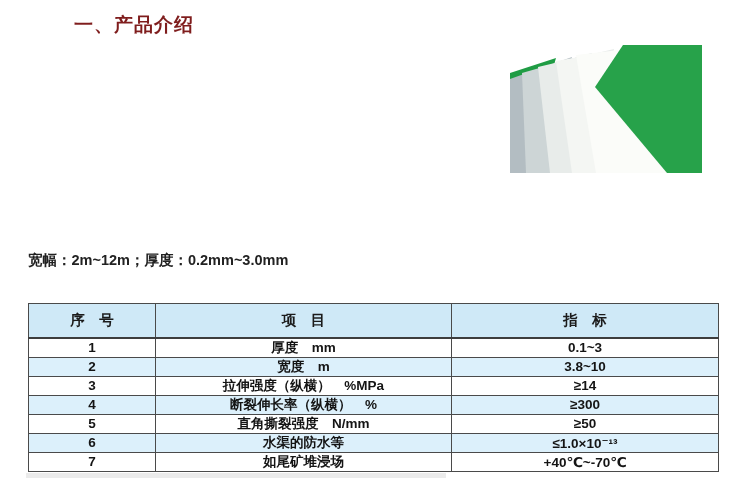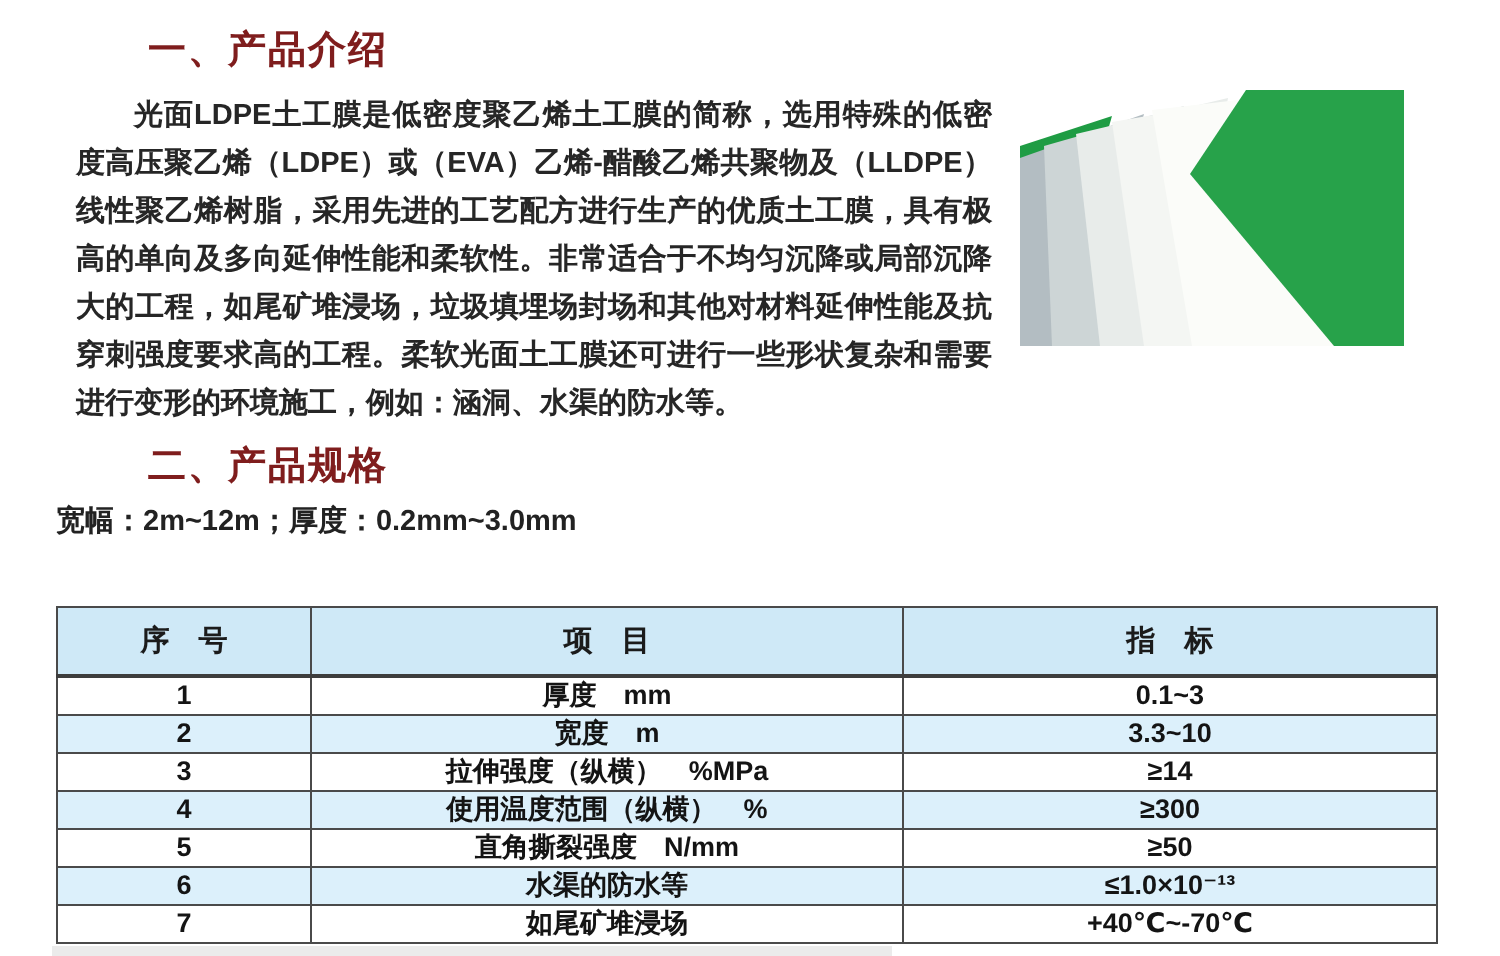--- a/index.html
+++ b/index.html
@@ -66,39 +66,37 @@
     background: #ebebeb;
   }
 </style>
 </head>
 <body>
 
 <div class="page">
 
   <h2 class="sec-title" id="title1">一、产品介绍</h2>
 
-  <p class="intro-para">光面LDPE土工膜是低密度聚乙烯土工膜的简称，选用特殊的低密度高压聚乙烯（LDPE）或（EVA）乙烯-醋酸乙烯共聚物及（LLDPE）线性聚乙烯树脂，采用先进的工艺配方进行生产的优质土工膜，具有极高的单向及多向延伸性能和柔软性。非常适合于不均匀沉降或局部沉降大的工程，如尾矿堆浸场，垃圾填埋场封场和其他对材料延伸性能及抗穿刺强度要求高的工程。柔软光面土工膜还可进行一些形状复杂和需要进行变形的环境施工，例如：涵洞、水渠的防水等。</p>
 
   <div class="product-photo">
     <svg width="192" height="128" viewBox="0 0 192 128">
       <rect x="0" y="0" width="192" height="128" fill="#ffffff"></rect>
 
       <polygon points="0,28 46,13 13,128 0,128" fill="#1f9c44"></polygon>
 
       <polygon points="0,34 62,12 31,128 0,128" fill="#b3bdc2"></polygon>
       <polygon points="12,28 82,8 53,128 16,128" fill="#cdd5d6"></polygon>
       <polygon points="28,22 104,4 79,128 40,128" fill="#e8ecea"></polygon>
       <polygon points="46,16 128,2 107,128 62,128" fill="#f4f6f3"></polygon>
       <polygon points="66,10 152,0 162,128 86,128" fill="#fbfcf9"></polygon>
 
       <polygon points="113,0 192,0 192,128 157,128 85,42" fill="#27a24a"></polygon>
     </svg>
   </div>
 
-  <h2 class="sec-title" id="title2">二、产品规格</h2>
 
   <div class="spec-line" id="spec1">宽幅：2m~12m；厚度：0.2mm~3.0mm</div>
 
   <table class="spec-table">
     <colgroup>
         <col class="c1">
         <col class="c2">
         <col class="c3">
       </colgroup>
     <thead>
@@ -110,30 +108,30 @@
     </thead>
     <tbody>
       <tr>
         <td>1</td>
         <td>厚度　mm</td>
         <td>0.1~3</td>
       </tr>
       <tr class="stripe">
         <td>2</td>
         <td>宽度　m</td>
-        <td>3.3~10</td>
+        <td>3.8~10</td>
       </tr>
       <tr>
         <td>3</td>
         <td>拉伸强度（纵横）　%MPa</td>
         <td>≥14</td>
       </tr>
       <tr class="stripe">
         <td>4</td>
-        <td>使用温度范围（纵横）　%</td>
+        <td>断裂伸长率（纵横）　%</td>
         <td>≥300</td>
       </tr>
       <tr>
         <td>5</td>
         <td>直角撕裂强度　N/mm</td>
         <td>≥50</td>
       </tr>
       <tr class="stripe">
         <td>6</td>
         <td>水渠的防水等</td>

